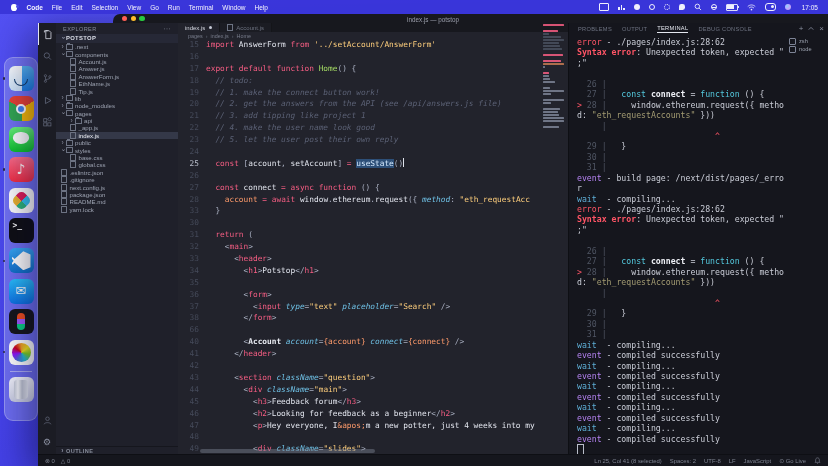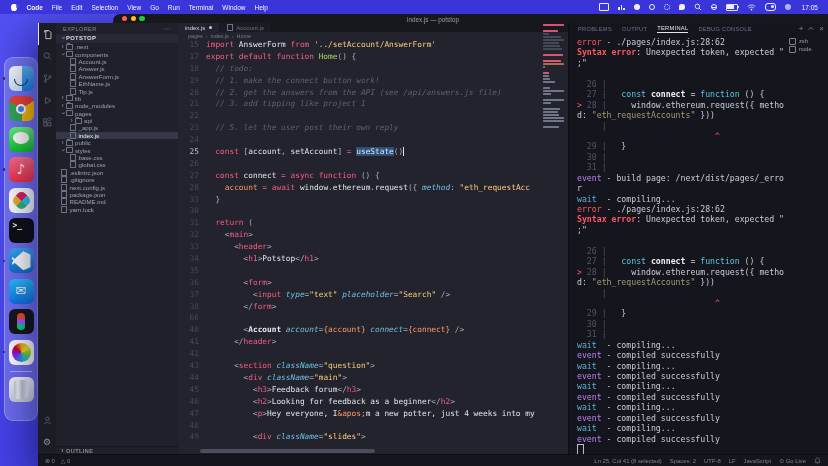--- a/index.html
+++ b/index.html
@@ -456,26 +456,27 @@
         </div>
       <div class="breadcrumb" id="breadcrumb">
           <span>pages</span>
           <span class="sep">›</span>
           <span>index.js</span>
           <span class="sep">›</span>
           <span>Home</span>
         </div>
       <div class="code" id="code">
           <div class="code-line"><span class="ln">15</span><span class="cd"><span class="tok-k">import</span><span class="tok-w"> AnswerForm </span><span class="tok-k">from</span><span class="tok-s"> '../setAccount/AnswerForm'</span></span></div>
+          <div class="code-line"><span class="ln">16</span><span class="cd"></span></div>
           <div class="code-line"><span class="ln">17</span><span class="cd"><span class="tok-k">export</span><span class="tok-k"> default</span><span class="tok-k"> function</span><span class="tok-f"> Home</span><span class="tok-p">() {</span></span></div>
           <div class="code-line"><span class="ln">18</span><span class="cd"><span class="tok-c">  // todo:</span></span></div>
           <div class="code-line"><span class="ln">19</span><span class="cd"><span class="tok-c">  // 1. make the connect button work!</span></span></div>
           <div class="code-line"><span class="ln">20</span><span class="cd"><span class="tok-c">  // 2. get the answers from the API (see /api/answers.js file)</span></span></div>
           <div class="code-line"><span class="ln">21</span><span class="cd"><span class="tok-c">  // 3. add tipping like project 1</span></span></div>
-          <div class="code-line"><span class="ln">22</span></div>
+          <div class="code-line"><span class="ln">22</span><span class="cd"><span class="tok-c">  // 4. make the user name look good</span></span></div>
           <div class="code-line"><span class="ln">23</span><span class="cd"><span class="tok-c">  // 5. let the user post their own reply</span></span></div>
           <div class="code-line"><span class="ln">24</span><span class="cd"></span></div>
           <div class="code-line"><span class="ln active">25</span><span class="cd"><span class="tok-k">  const</span><span class="tok-p"> [</span><span class="tok-w">account</span><span class="tok-p">, </span><span class="tok-w">setAccount</span><span class="tok-p">] </span><span class="tok-k">=</span><span class="tok-w"> </span><span class="tok-sel">useState</span><span class="tok-p">()</span><span class="cursor"></span></span></div>
           <div class="code-line"><span class="ln">26</span><span class="cd"></span></div>
           <div class="code-line"><span class="ln">27</span><span class="cd"><span class="tok-k">  const</span><span class="tok-w"> connect </span><span class="tok-k">=</span><span class="tok-ki"> async</span><span class="tok-k"> function</span><span class="tok-p"> () {</span></span></div>
           <div class="code-line"><span class="ln">28</span><span class="cd"><span class="tok-o">    account </span><span class="tok-k">=</span><span class="tok-ki"> await</span><span class="tok-w"> window</span><span class="tok-p">.</span><span class="tok-w">ethereum</span><span class="tok-p">.</span><span class="tok-w">request</span><span class="tok-p">({ </span><span class="tok-a">method</span><span class="tok-p">:</span><span class="tok-s"> "eth_requestAcc</span></span></div>
           <div class="code-line"><span class="ln">33</span><span class="cd"><span class="tok-p">  }</span></span></div>
           <div class="code-line"><span class="ln">30</span><span class="cd"></span></div>
           <div class="code-line"><span class="ln">31</span><span class="cd"><span class="tok-k">  return</span><span class="tok-p"> (</span></span></div>
           <div class="code-line"><span class="ln">32</span><span class="cd"><span class="tok-p">    &lt;</span><span class="tok-t">main</span><span class="tok-p">&gt;</span></span></div>

